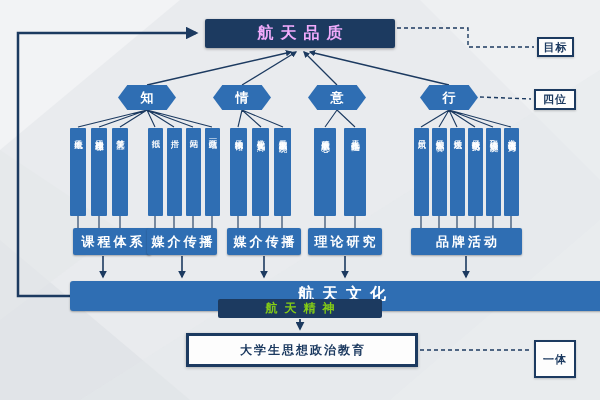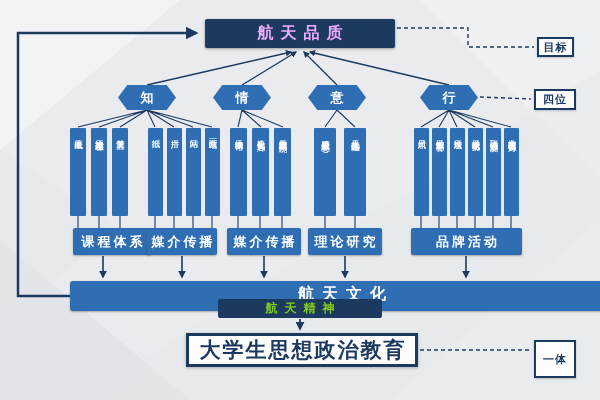--- a/index.html
+++ b/index.html
@@ -25,21 +25,21 @@
     padding-top:5px;line-height:1.15}
   .cat{position:absolute;top:228px;height:27px;background:#2f6eb3;color:#fff;font-weight:bold;
     font-size:13px;letter-spacing:3px;text-indent:3px;display:flex;align-items:center;
     justify-content:center;border-radius:2px;box-shadow:0 1px 2px rgba(0,0,0,.3);z-index:2}
   .bar{left:70px;top:281px;width:544px;height:30px;background:#2f6eb3;border-radius:3px;
     color:#fff;font-weight:bold;font-size:16px;letter-spacing:8px;text-indent:8px;
     align-items:flex-start;padding-top:3px;box-shadow:0 1px 2px rgba(0,0,0,.3);z-index:2}
   .spirit{left:218px;top:299px;width:164px;height:19px;background:#1c3a60;color:#84cc16;
     font-weight:bold;font-size:12px;letter-spacing:7px;text-indent:7px;border-radius:2px;z-index:3}
   .bottom-box{left:186px;top:333px;width:232px;height:34px;background:#fdfdfd;
-    border:3px solid #1c3a60;color:#1c3a60;font-weight:bold;font-size:21px;
+    border:3px solid #1c3a60;color:#1c3a60;font-weight:bold;font-size:12px;
     letter-spacing:2px;text-indent:2px;z-index:3;box-shadow:0 1px 3px rgba(0,0,0,.25)}
 </style>
 </head>
 <body>
 
 <div class="stage">
 
   <svg class="bgsvg" viewBox="0 0 600 400">
     <polygon points="0,0 180,0 0,150" fill="#f2f3f5"></polygon>
     <polygon points="600,0 600,180 420,0" fill="#eef0f2"></polygon>

